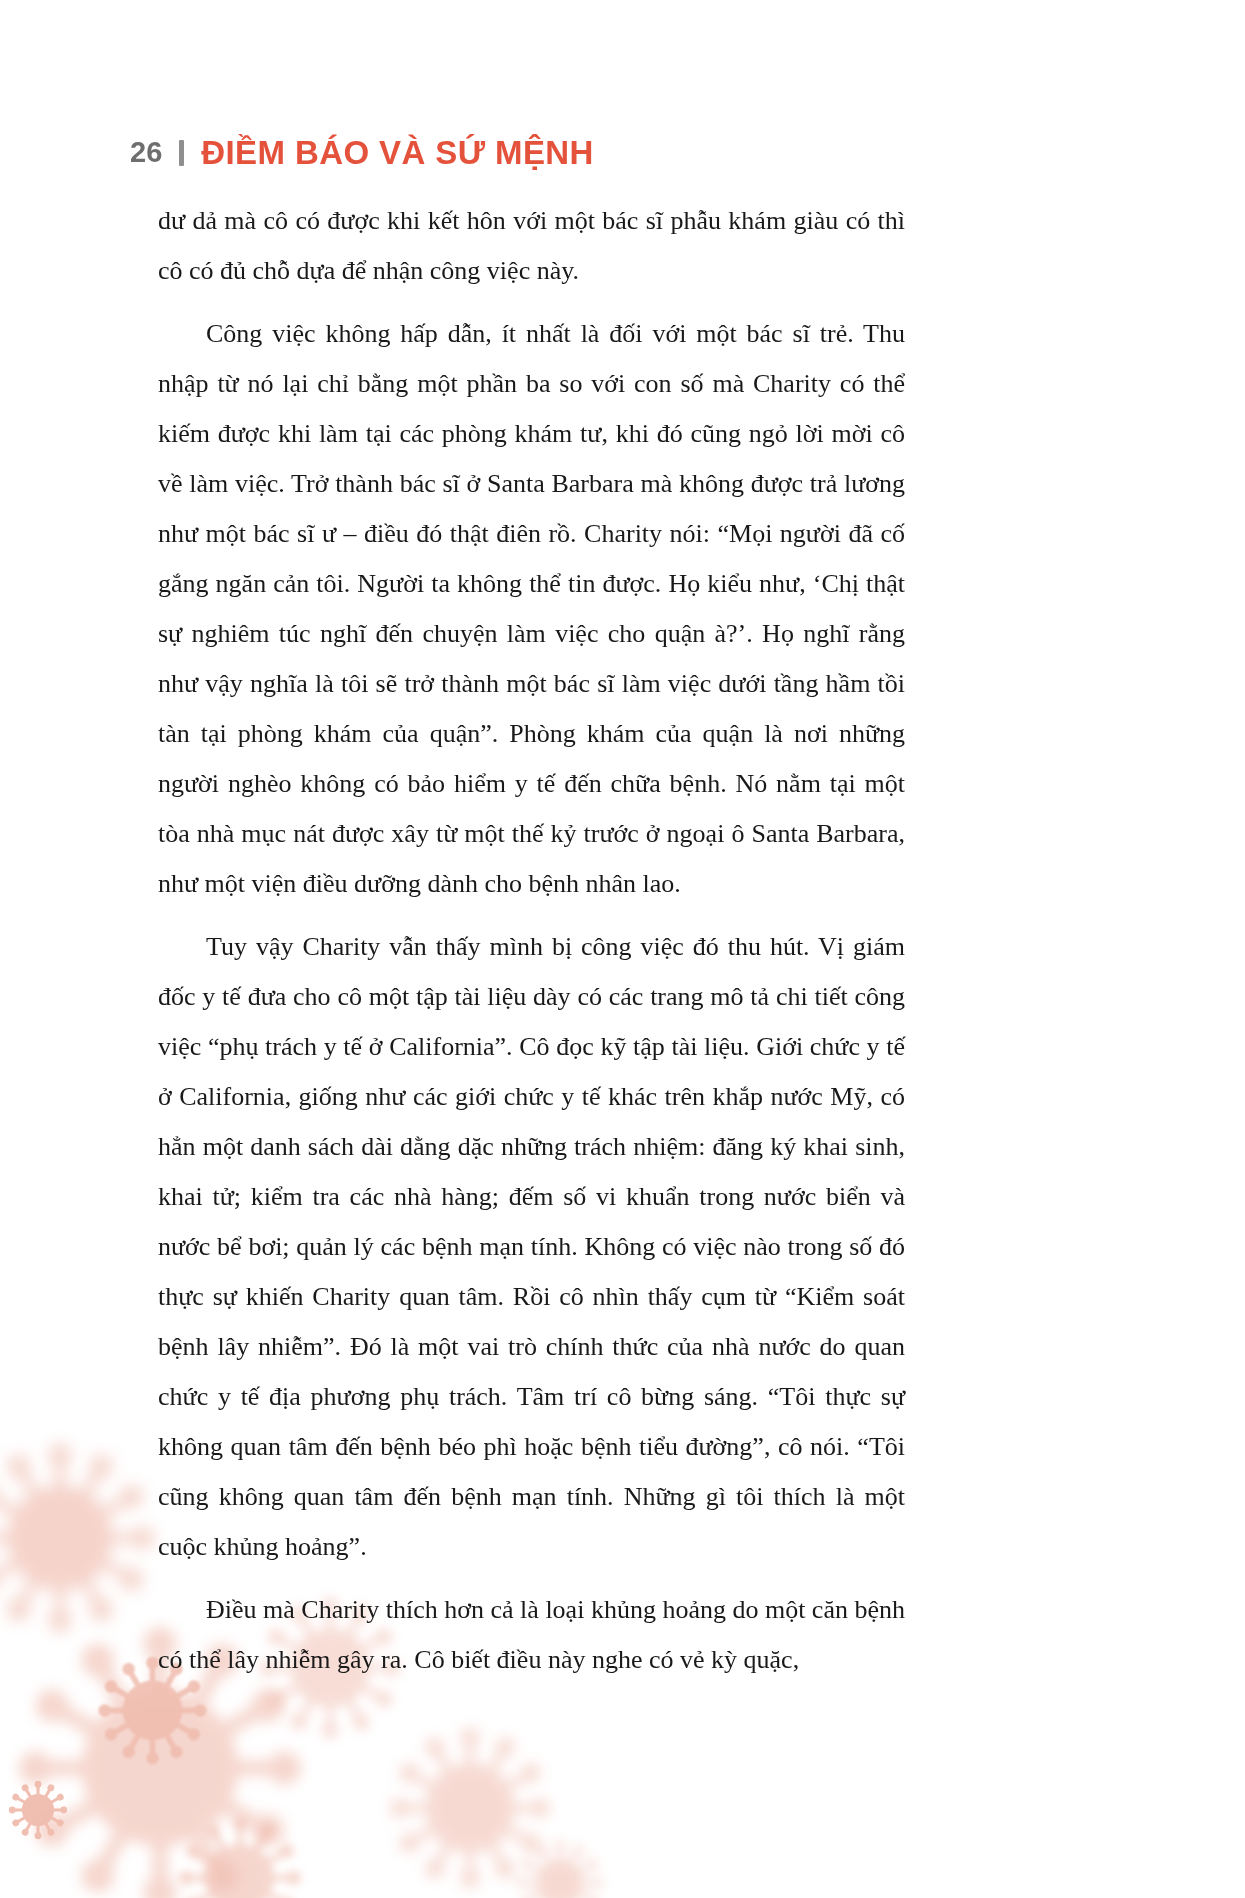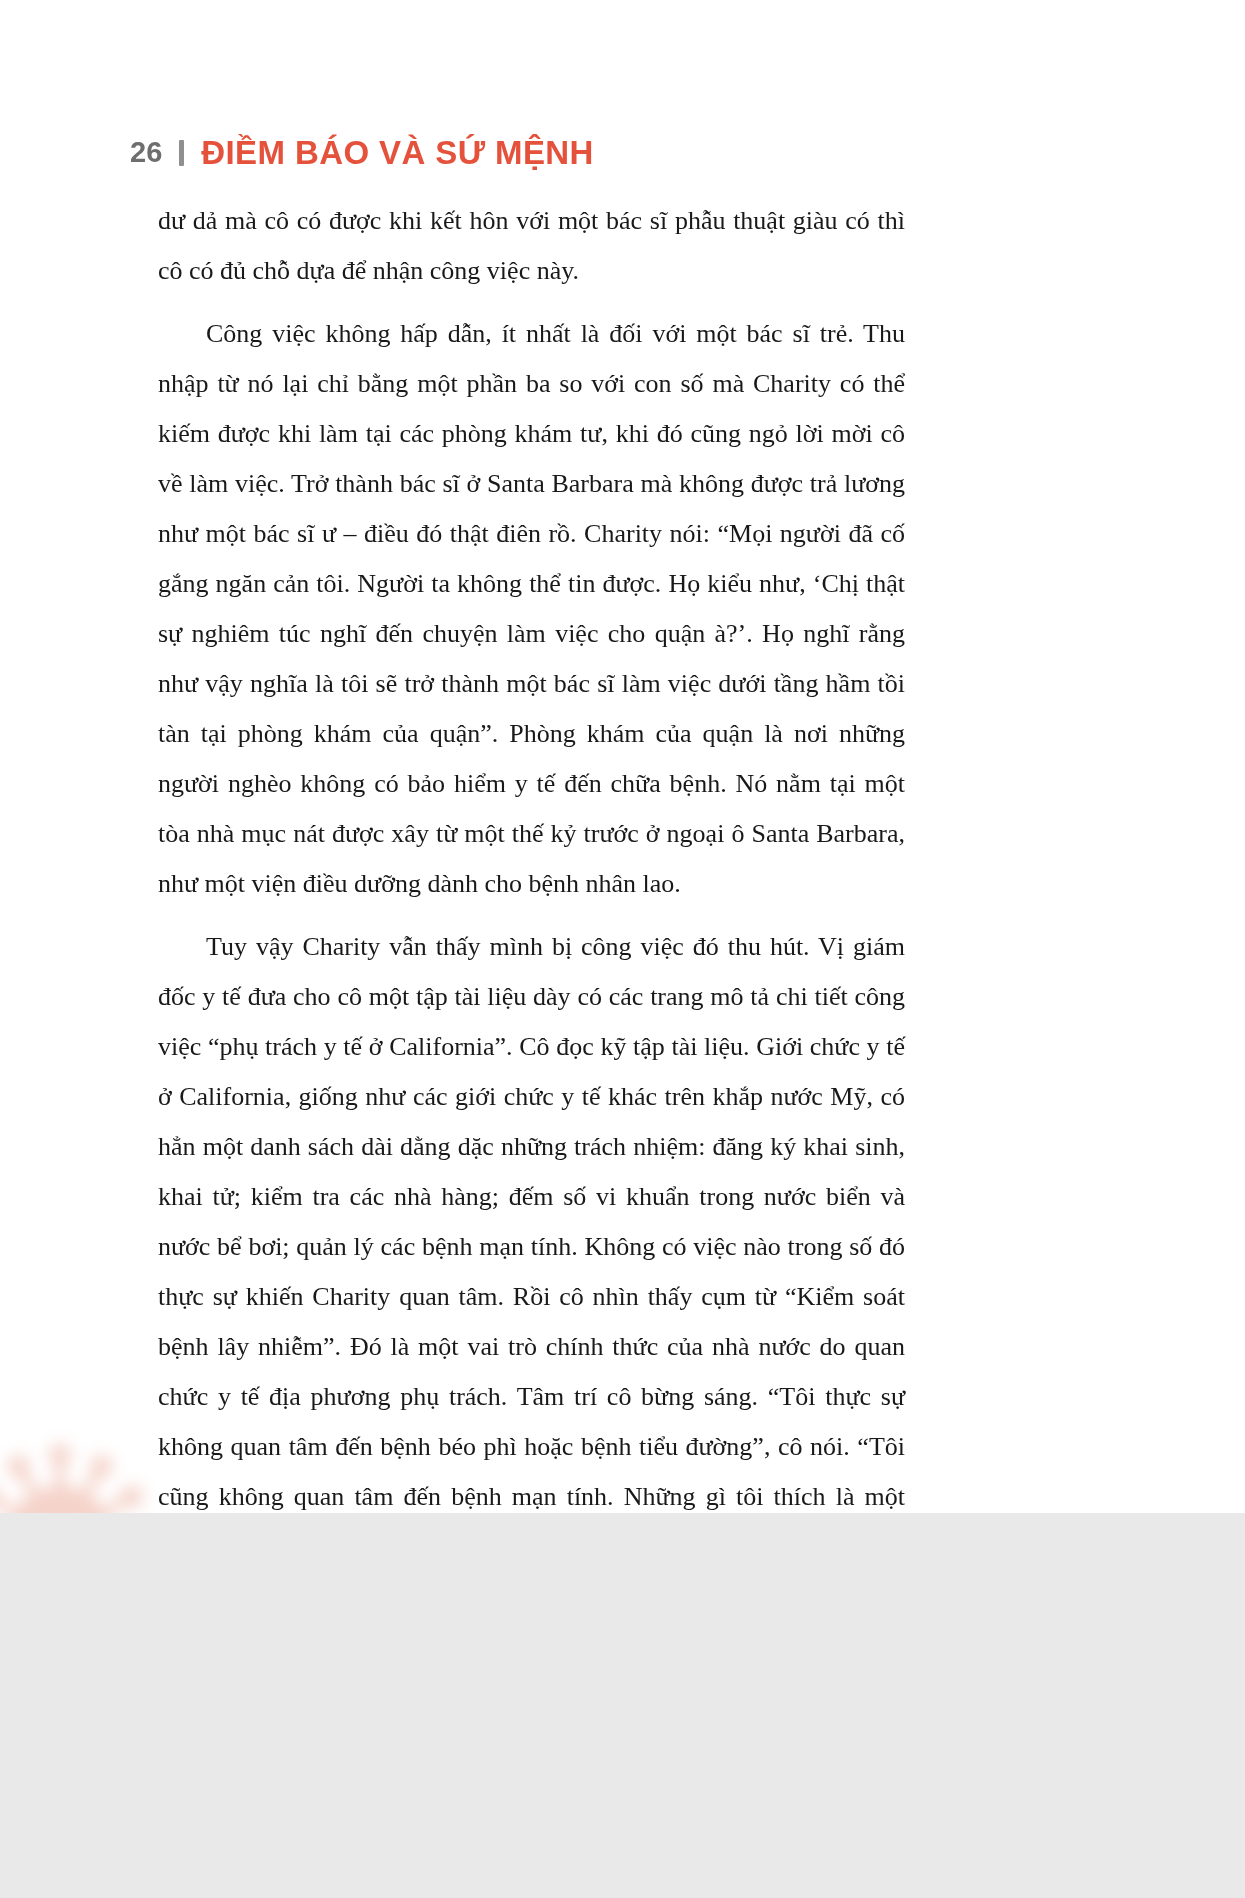--- a/index.html
+++ b/index.html
@@ -1,19 +1,19 @@
 <!DOCTYPE html>
 <html style="--title-red: #e4523c; --page-number-gray: #6e6e6e; --divider-gray: #8f8f8f; --body-text: #191919; --virus-bright: #dd4f33; --virus-salmon: #e87e63; --virus-faint: #f6cdc1; --virus-faint-2: #f8ddd4; --virus-mid: #efae99;"><head>
 <meta charset="utf-8">
 <style>
   html, body { margin: 0; padding: 0; background: #e9e9e9; }
   .page {
     position: relative;
     width: 1245px;
-    height: 1513px;
+    height: 1898px;
     background: #ffffff;
     overflow: hidden;
     font-family: "Liberation Serif", "DejaVu Serif", serif;
   }
 
   
   .header {
     position: absolute;
     top: 136px;
     left: 130px;
@@ -115,18 +115,19 @@
     <use href="#virus" class="v-bright" x="7" y="441" width="62" height="62"></use>
   </svg>
 
   <header class="header">
     <span class="page-num">26</span>
     <span class="header-divider"></span>
     <span class="running-title">ĐIỀM BÁO VÀ SỨ MỆNH</span>
   </header>
 
   <main class="body-text">
-      <p><span>dư dả mà cô có được khi kết hôn với một bác sĩ phẫu thuật giàu có thì cô có đủ chỗ dựa để nhận công việc này.</span></p>
+      <p><span>dư dả mà cô có được khi kết hôn với một bác sĩ phẫu khám giàu có thì cô có đủ chỗ dựa để nhận công việc này.</span></p>
       <p class="indent"><span>Công việc không hấp dẫn, ít nhất là đối với một bác sĩ trẻ. Thu nhập từ nó lại chỉ bằng một phần ba so với con số mà Charity có thể kiếm được khi làm tại các phòng khám tư, khi đó cũng ngỏ lời mời cô về làm việc. Trở thành bác sĩ ở Santa Barbara mà không được trả lương như một bác sĩ ư – điều đó thật điên rồ. Charity nói: </span><span class="italic">“Mọi người đã cố gắng ngăn cản tôi. Người ta không thể tin được. Họ kiểu như, ‘Chị thật sự nghiêm túc nghĩ đến chuyện làm việc cho quận à?’. Họ nghĩ rằng như vậy nghĩa là tôi sẽ trở thành một bác sĩ làm việc dưới tầng hầm tồi tàn tại phòng khám của quận”.</span><span> Phòng khám của quận là nơi những người nghèo không có bảo hiểm y tế đến chữa bệnh. Nó nằm tại một tòa nhà mục nát được xây từ một thế kỷ trước ở ngoại ô Santa Barbara, như một viện điều dưỡng dành cho bệnh nhân lao.</span></p>
       <p class="indent"><span>Tuy vậy Charity vẫn thấy mình bị công việc đó thu hút. Vị giám đốc y tế đưa cho cô một tập tài liệu dày có các trang mô tả chi tiết công việc “phụ trách y tế ở California”. Cô đọc kỹ tập tài liệu. Giới chức y tế ở California, giống như các giới chức y tế khác trên khắp nước Mỹ, có hẳn một danh sách dài dằng dặc những trách nhiệm: đăng ký khai sinh, khai tử; kiểm tra các nhà hàng; đếm số vi khuẩn trong nước biển và nước bể bơi; quản lý các bệnh mạn tính. Không có việc nào trong số đó thực sự khiến Charity quan tâm. Rồi cô nhìn thấy cụm từ “Kiểm soát bệnh lây nhiễm”. Đó là một vai trò chính thức của nhà nước do quan chức y tế địa phương phụ trách. Tâm trí cô bừng sáng. </span><span class="italic">“Tôi thực sự không quan tâm đến bệnh béo phì hoặc bệnh tiểu đường”</span><span>, cô nói. </span><span class="italic">“Tôi cũng không quan tâm đến bệnh mạn tính. Những gì tôi thích là một cuộc khủng hoảng”.</span></p>
+      <p class="indent"><span>Điều mà Charity thích hơn cả là loại khủng hoảng do một căn bệnh có thể lây nhiễm gây ra. Cô biết điều này nghe có vẻ kỳ quặc,</span></p>
     </main>
 
 </div>
 
 </body></html>

